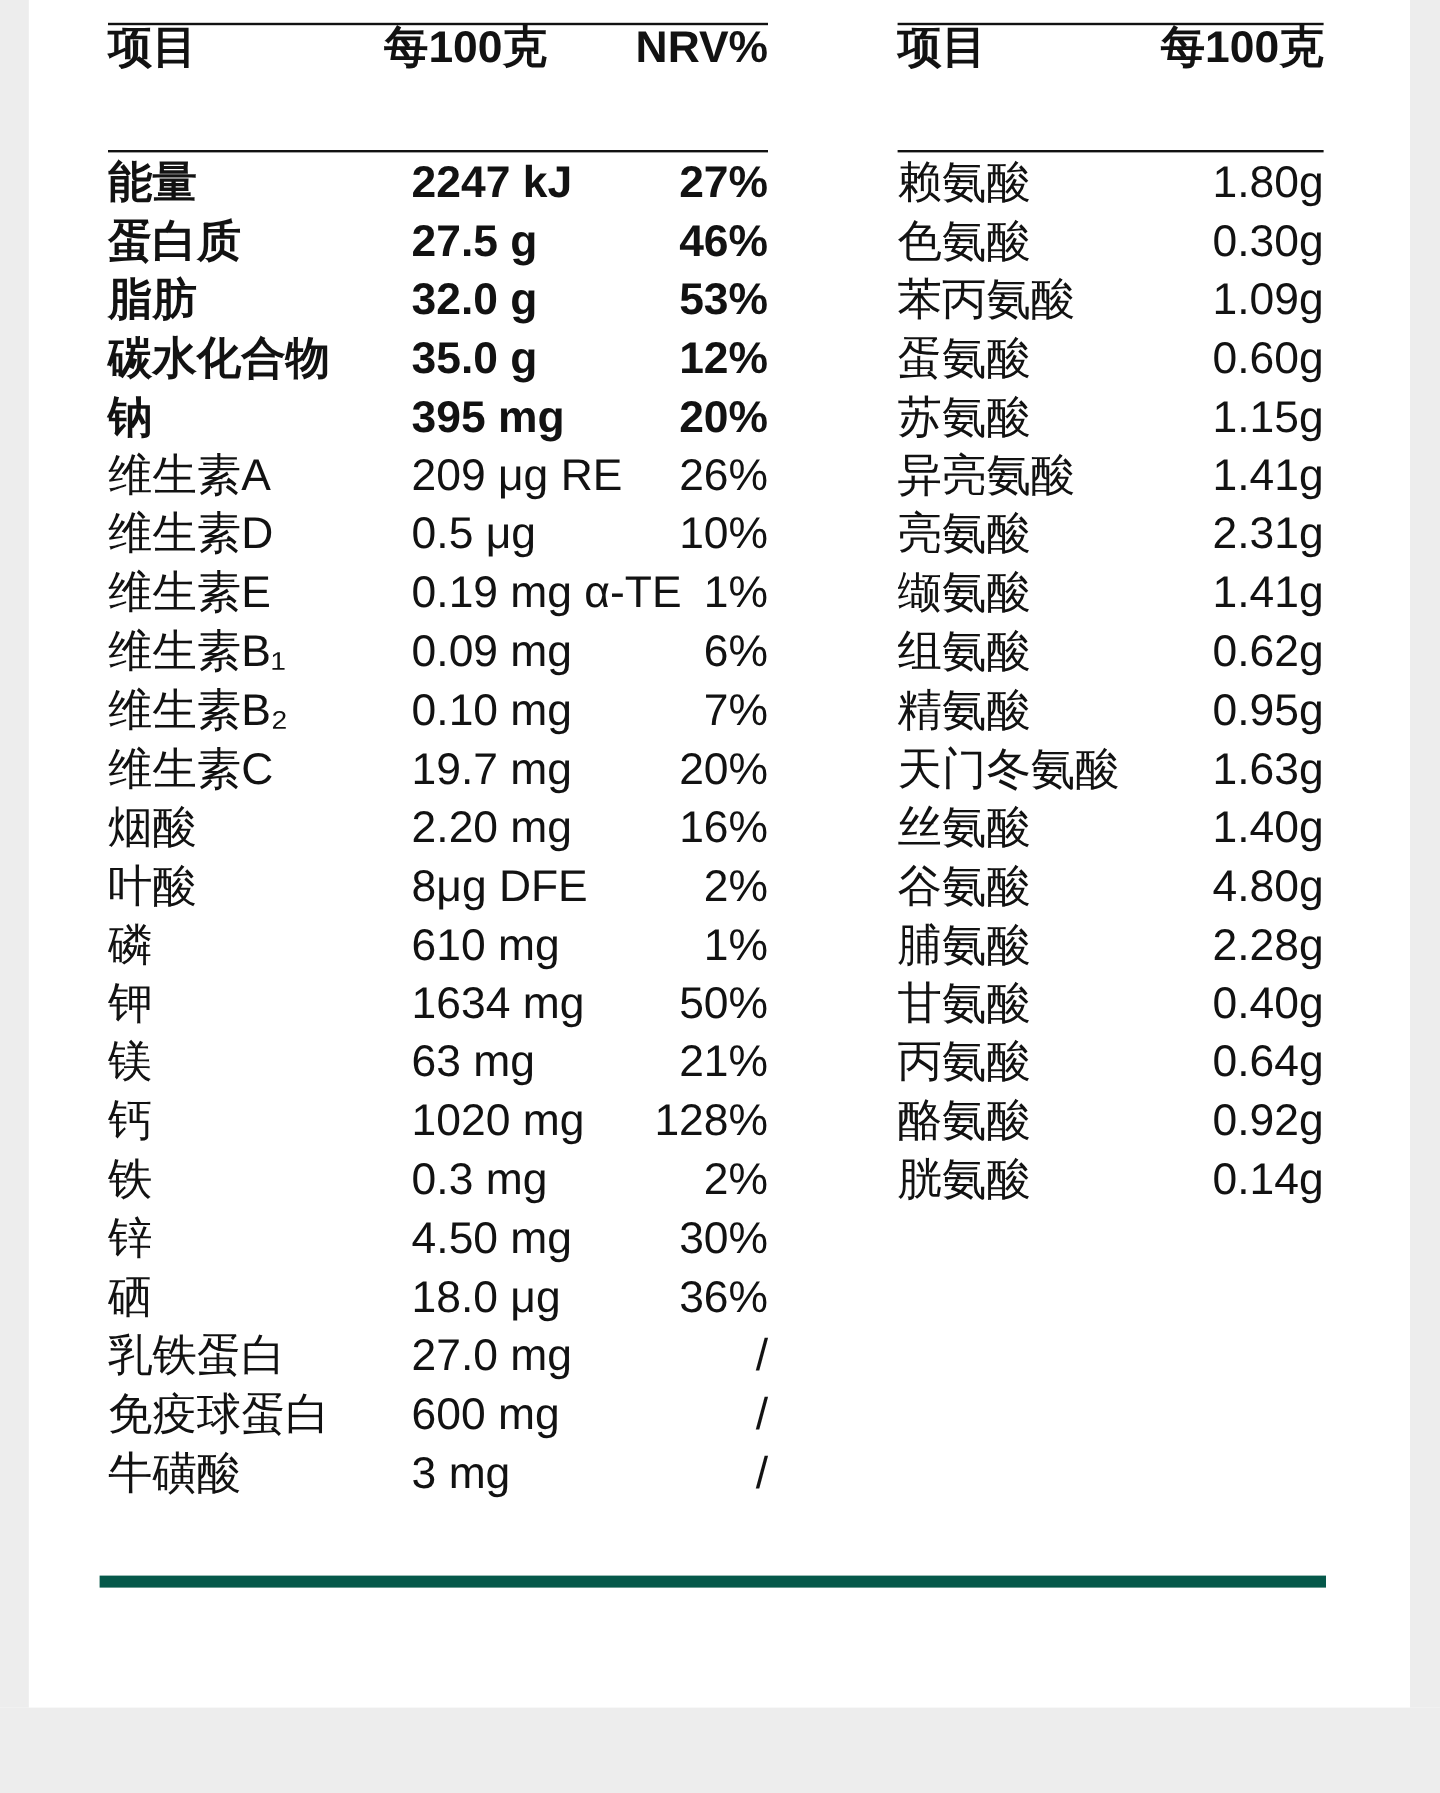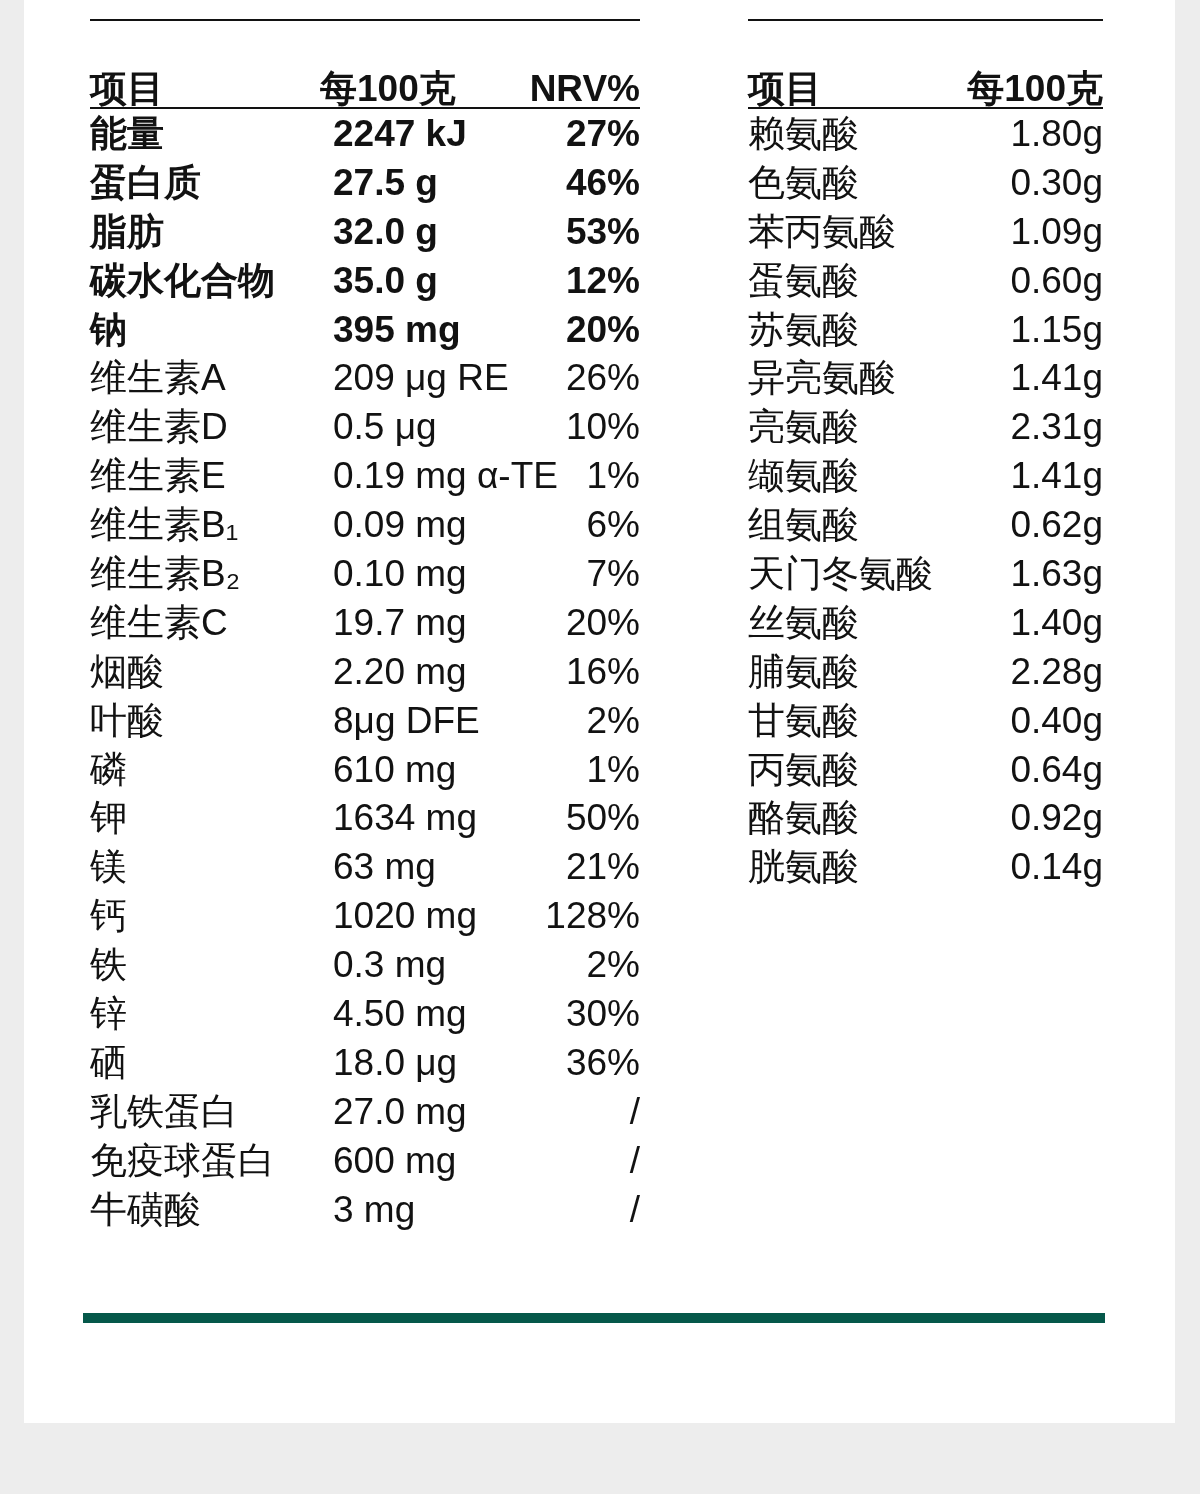--- a/index.html
+++ b/index.html
@@ -25,24 +25,24 @@
     top: 19px;
   }
   .ntable-left  { left: 90px;  width: 550px; }
   .ntable-right { left: 748px; width: 355px; }
 
   .rule {
     height: 0;
     border-top: 2px solid #121212;
   }
   .thead {
-    height: 86px;
+    height: 104px;
     position: relative;
     display: flex;
-    align-items: flex-end;
+    align-items: flex-start;
     font-size: 37px;
     font-weight: 700;
     line-height: 1;
   }
   .thead .h-item { }
   .ntable-left .h-per100 {
     position: absolute;
     left: 230px;
   }
   .ntable-right .h-per100 {
@@ -60,21 +60,21 @@
     align-items: center;
     font-size: 37px;
     font-weight: 400;
     line-height: 1;
     white-space: nowrap;
   }
   .row.bold { font-weight: 700; }
   .cell-name { }
   .ntable-left .cell-value {
     position: absolute;
-    left: 243px;
+    left: 253px;
   }
   .ntable-right .cell-value {
     margin-left: auto;
   }
   .cell-nrv {
     margin-left: auto;
   }
   .accent-bar {
     position: absolute;
     left: 83px;
@@ -288,31 +288,39 @@
       <div class="row">
         <span class="cell-name">缬氨酸</span>
         <span class="cell-value">1.41g</span>
       </div>
 
       <div class="row">
         <span class="cell-name">组氨酸</span>
         <span class="cell-value">0.62g</span>
       </div>
 
+      <div class="row">
+        <span class="cell-name">精氨酸</span>
+        <span class="cell-value">0.95g</span>
+      </div>
 
       <div class="row">
         <span class="cell-name">天门冬氨酸</span>
         <span class="cell-value">1.63g</span>
       </div>
 
       <div class="row">
         <span class="cell-name">丝氨酸</span>
         <span class="cell-value">1.40g</span>
       </div>
 
+      <div class="row">
+        <span class="cell-name">谷氨酸</span>
+        <span class="cell-value">4.80g</span>
+      </div>
 
       <div class="row">
         <span class="cell-name">脯氨酸</span>
         <span class="cell-value">2.28g</span>
       </div>
 
       <div class="row">
         <span class="cell-name">甘氨酸</span>
         <span class="cell-value">0.40g</span>
       </div>

